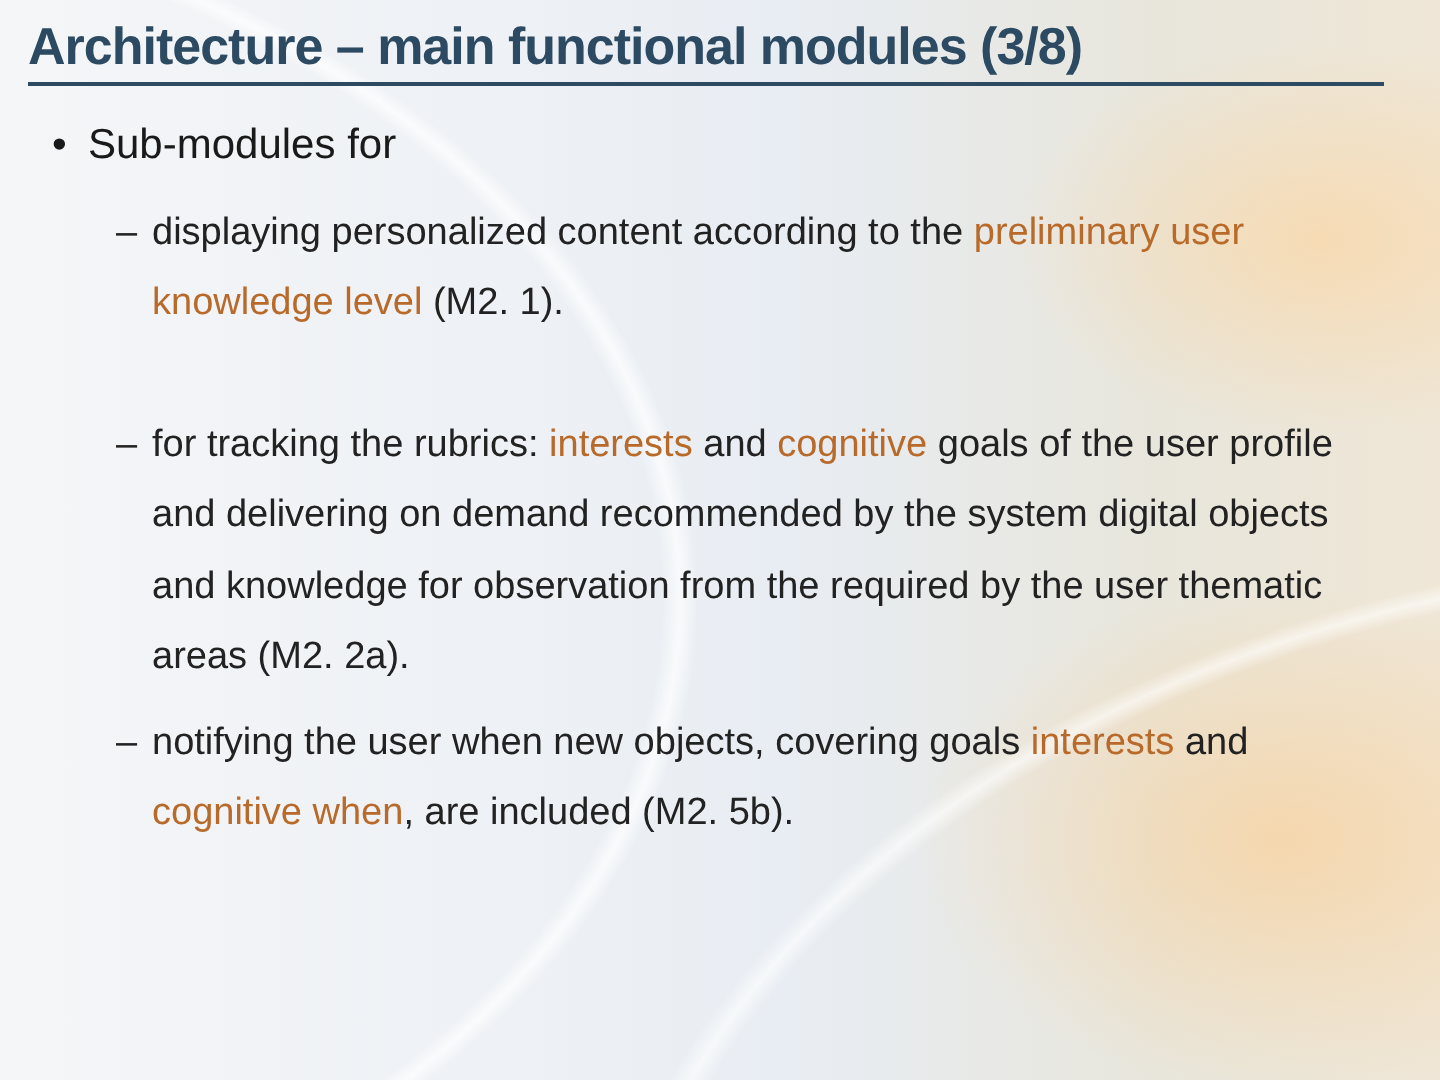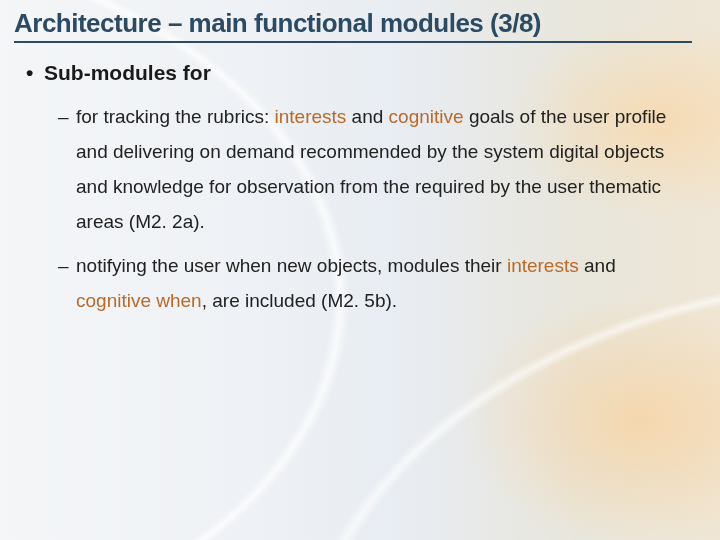--- a/index.html
+++ b/index.html
@@ -27,39 +27,42 @@
   .title{
     font-family:"Arial Black","Arial Narrow",Arial,sans-serif;
     font-stretch:condensed;
     font-weight:900;
     font-size:26px;
     letter-spacing:-0.5px;
     color:#2d4a63;
     margin:0 0 2px 0;
   }
   .rule{height:2px;background:#2d4a63;margin:0 0 18px 0;width:100%}
-  .lvl1{margin:0 0 14px 30px;font-size:21px;font-weight:bold;color:#1a1a1a}
+  .lvl1{margin:0 0 14px 30px;font-size:21px;font-weight:normal;color:#1a1a1a}
   .lvl1 .bull{display:inline-block;width:18px;margin-left:-18px}
   .lvl2{margin:0 0 8px 62px;font-size:19px;color:#222;line-height:1.85;font-weight:400}
   .lvl2 .dash{display:inline-block;width:18px;margin-left:-18px}
-  .lvl2 + .lvl2.gap{margin-top:26px}
+  .lvl2 + .lvl2.gap{margin-top:36px}
   .hl{color:#b86a2a}
 </style>
 </head>
 <body>
 
 <div class="slide">
   <h1 class="title">Architecture – main functional modules (3/8)</h1>
   <div class="rule"></div>
 
   <p class="lvl1">
     <span class="bull">•</span><span>Sub-modules for</span>
   </p>
 
+  <p class="lvl2">
+    <span class="dash">–</span><span><span>displaying personalized content according to the </span><span class="hl">preliminary user knowledge level</span><span> (M2. 1).</span></span>
+  </p>
 
   <p class="lvl2 gap">
     <span class="dash">–</span><span><span>for tracking the rubrics: </span><span class="hl">interests</span><span> and </span><span class="hl">cognitive</span><span> goals of the user profile and delivering on demand recommended by the system digital objects and knowledge for observation from the required by the user thematic areas (M2. 2a).</span></span>
   </p>
 
   <p class="lvl2">
-    <span class="dash">–</span><span><span>notifying the user when new objects, modules their </span><span class="hl">interests</span><span> and </span><span class="hl">cognitive when</span><span>, are included (M2. 5b).</span></span>
+    <span class="dash">–</span><span><span>notifying the user when new objects, covering goals </span><span class="hl">interests</span><span> and </span><span class="hl">cognitive when</span><span>, are included (M2. 5b).</span></span>
   </p>
 </div>
 
 </body></html>

